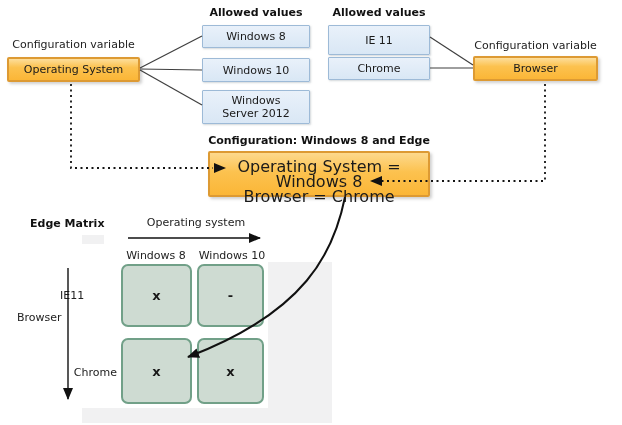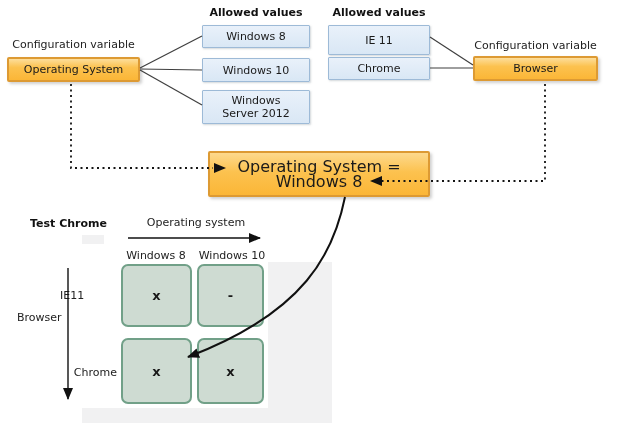--- a/index.html
+++ b/index.html
@@ -62,25 +62,27 @@
     <div class="blue-box" style="left:202px;top:58px;width:108px;height:24px;">Windows 10</div>
     <div class="blue-box center" style="left:202px;top:90px;width:108px;height:31px;padding:16px 10px;">Windows Server 2012</div>
 
     <div class="lbl b" style="left:328px;top:6px;width:102px;text-align:center;">Allowed values</div>
     <div class="blue-box" style="left:328px;top:25px;width:102px;height:30px;">IE 11</div>
     <div class="blue-box" style="left:328px;top:57px;width:102px;height:23px;">Chrome</div>
 
     <div class="lbl" style="left:473px;top:39px;width:125px;text-align:center;">Configuration variable</div>
     <div class="orange-box" style="left:473px;top:56px;width:125px;height:25px;">Browser</div>
 
+    <div class="lbl b" style="left:200px;top:134px;width:238px;text-align:center;">Configuration: Windows 8 and Edge</div>
     <div class="config-box">
       <div>Operating System = Windows 8</div>
+      <div>Browser = Chrome</div>
     </div>
 
-    <div class="lbl b" style="left:30px;top:217px;">Test Chrome</div>
+    <div class="lbl b" style="left:30px;top:217px;">Edge Matrix</div>
     <div class="lbl" style="left:130px;top:216px;width:132px;text-align:center;">Operating system</div>
     <div class="lbl" style="left:118px;top:249px;width:76px;text-align:center;">Windows 8</div>
     <div class="lbl" style="left:196px;top:249px;width:72px;text-align:center;">Windows 10</div>
     <div class="lbl" style="left:60px;top:289px;width:57px;text-align:left;">IE11</div>
     <div class="lbl" style="left:60px;top:366px;width:57px;text-align:right;">Chrome</div>
     <div class="lbl" style="left:17px;top:311px;">Browser</div>
 
     <div class="cell" style="left:121px;top:264px;width:71px;height:63px;">x</div>
     <div class="cell" style="left:197px;top:264px;width:67px;height:63px;">-</div>
     <div class="cell" style="left:121px;top:338px;width:71px;height:66px;">x</div>

